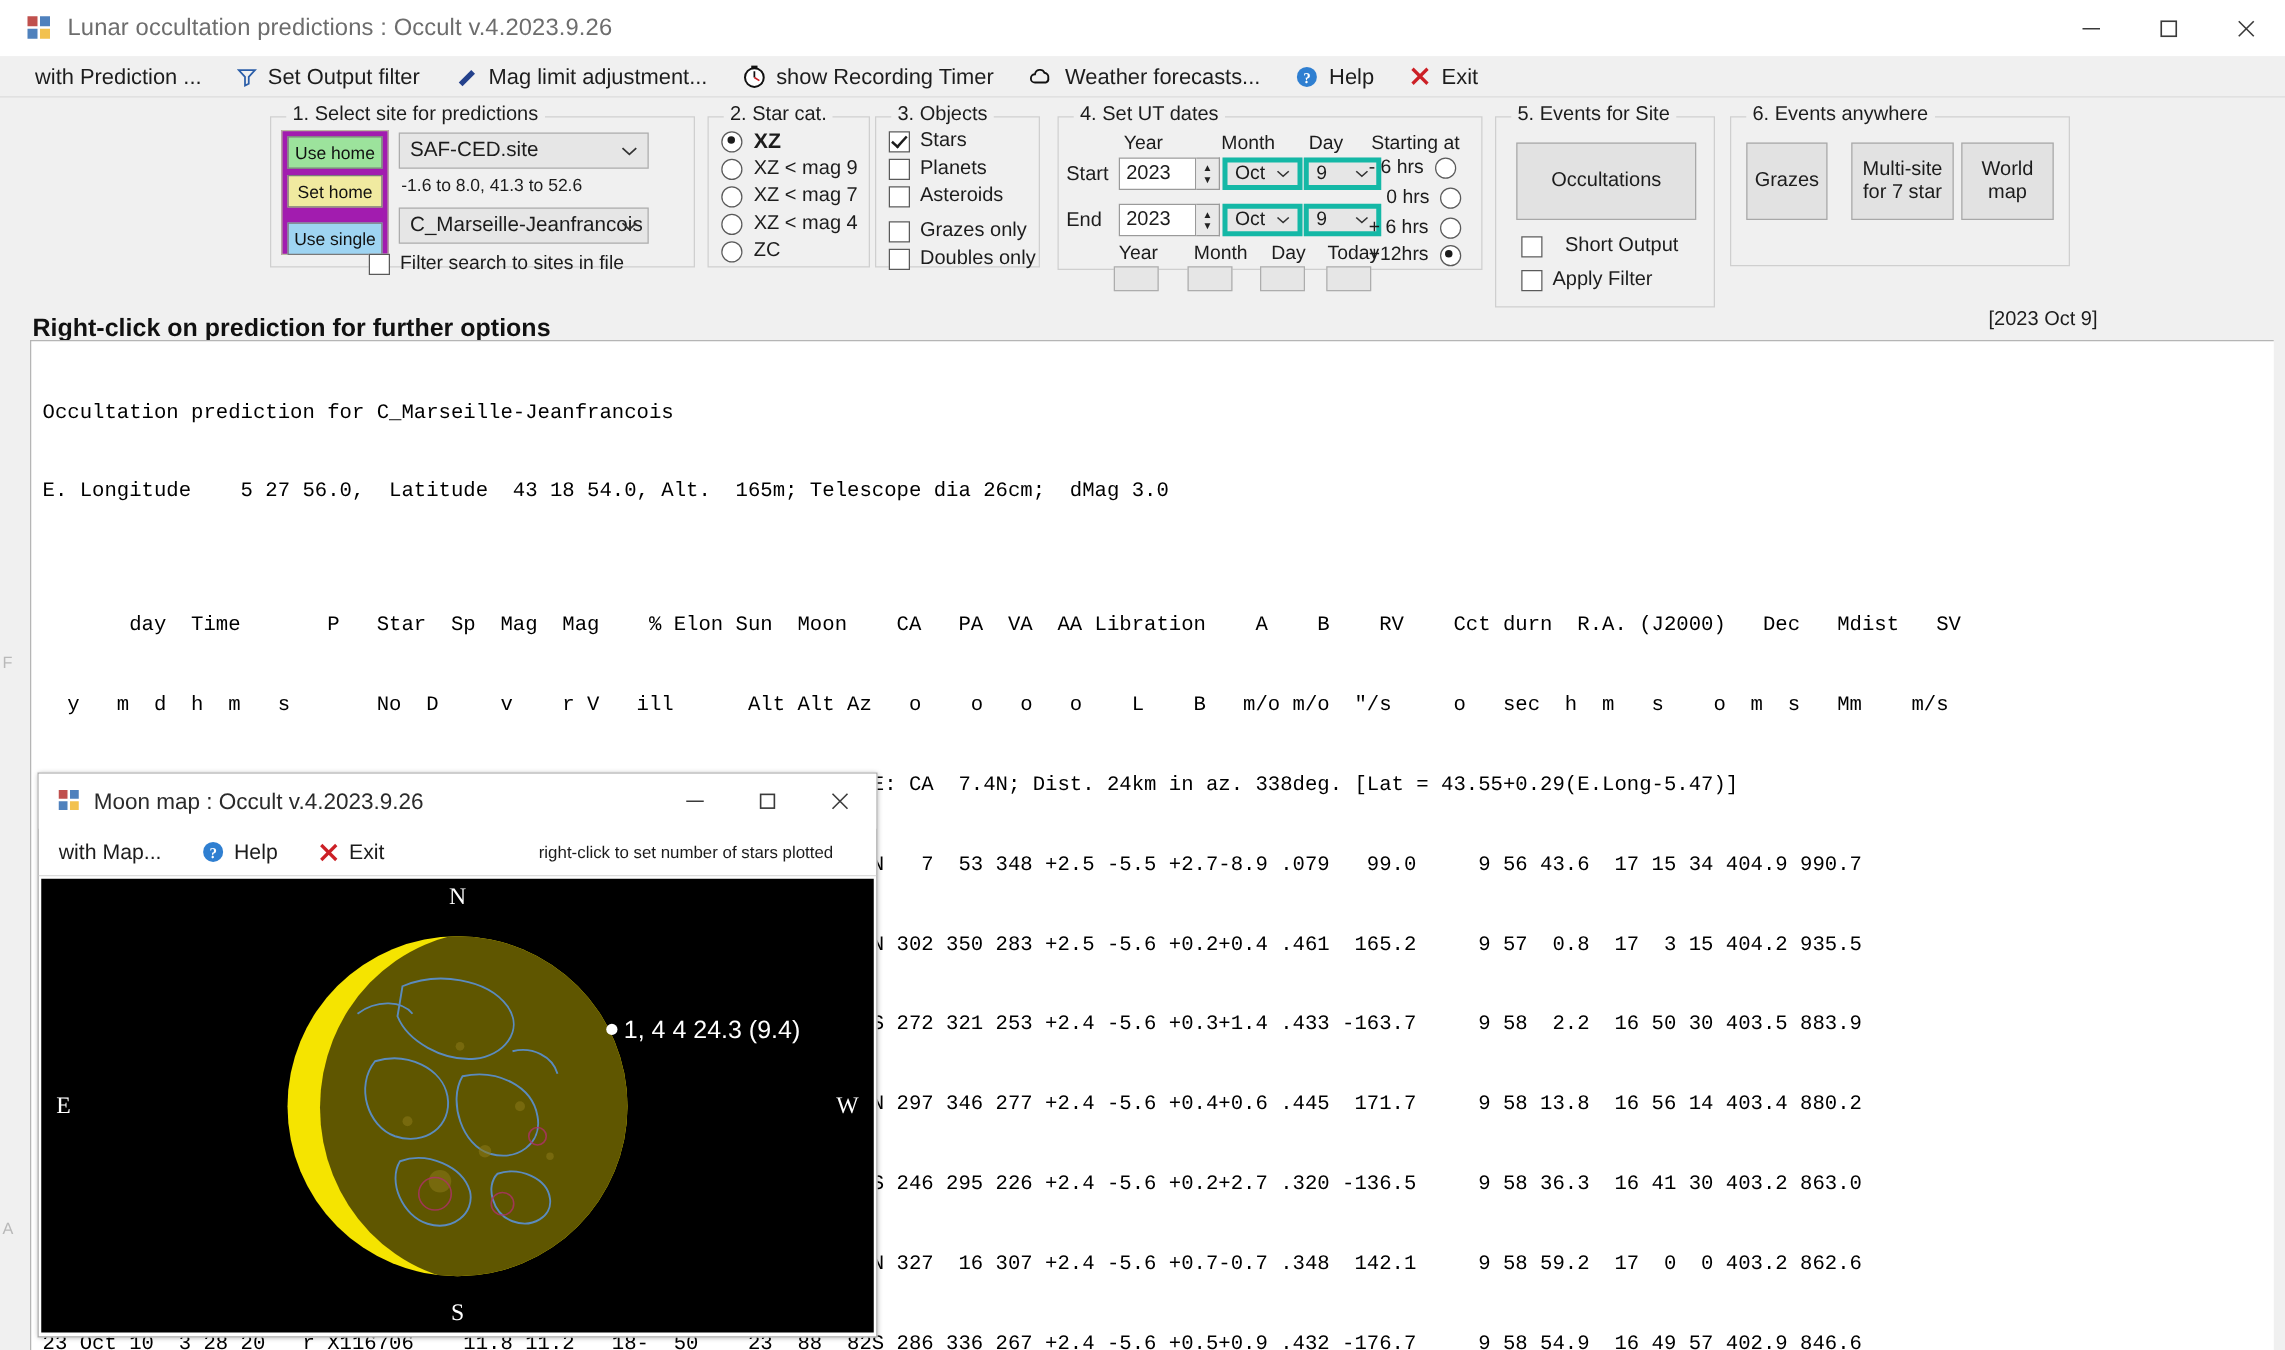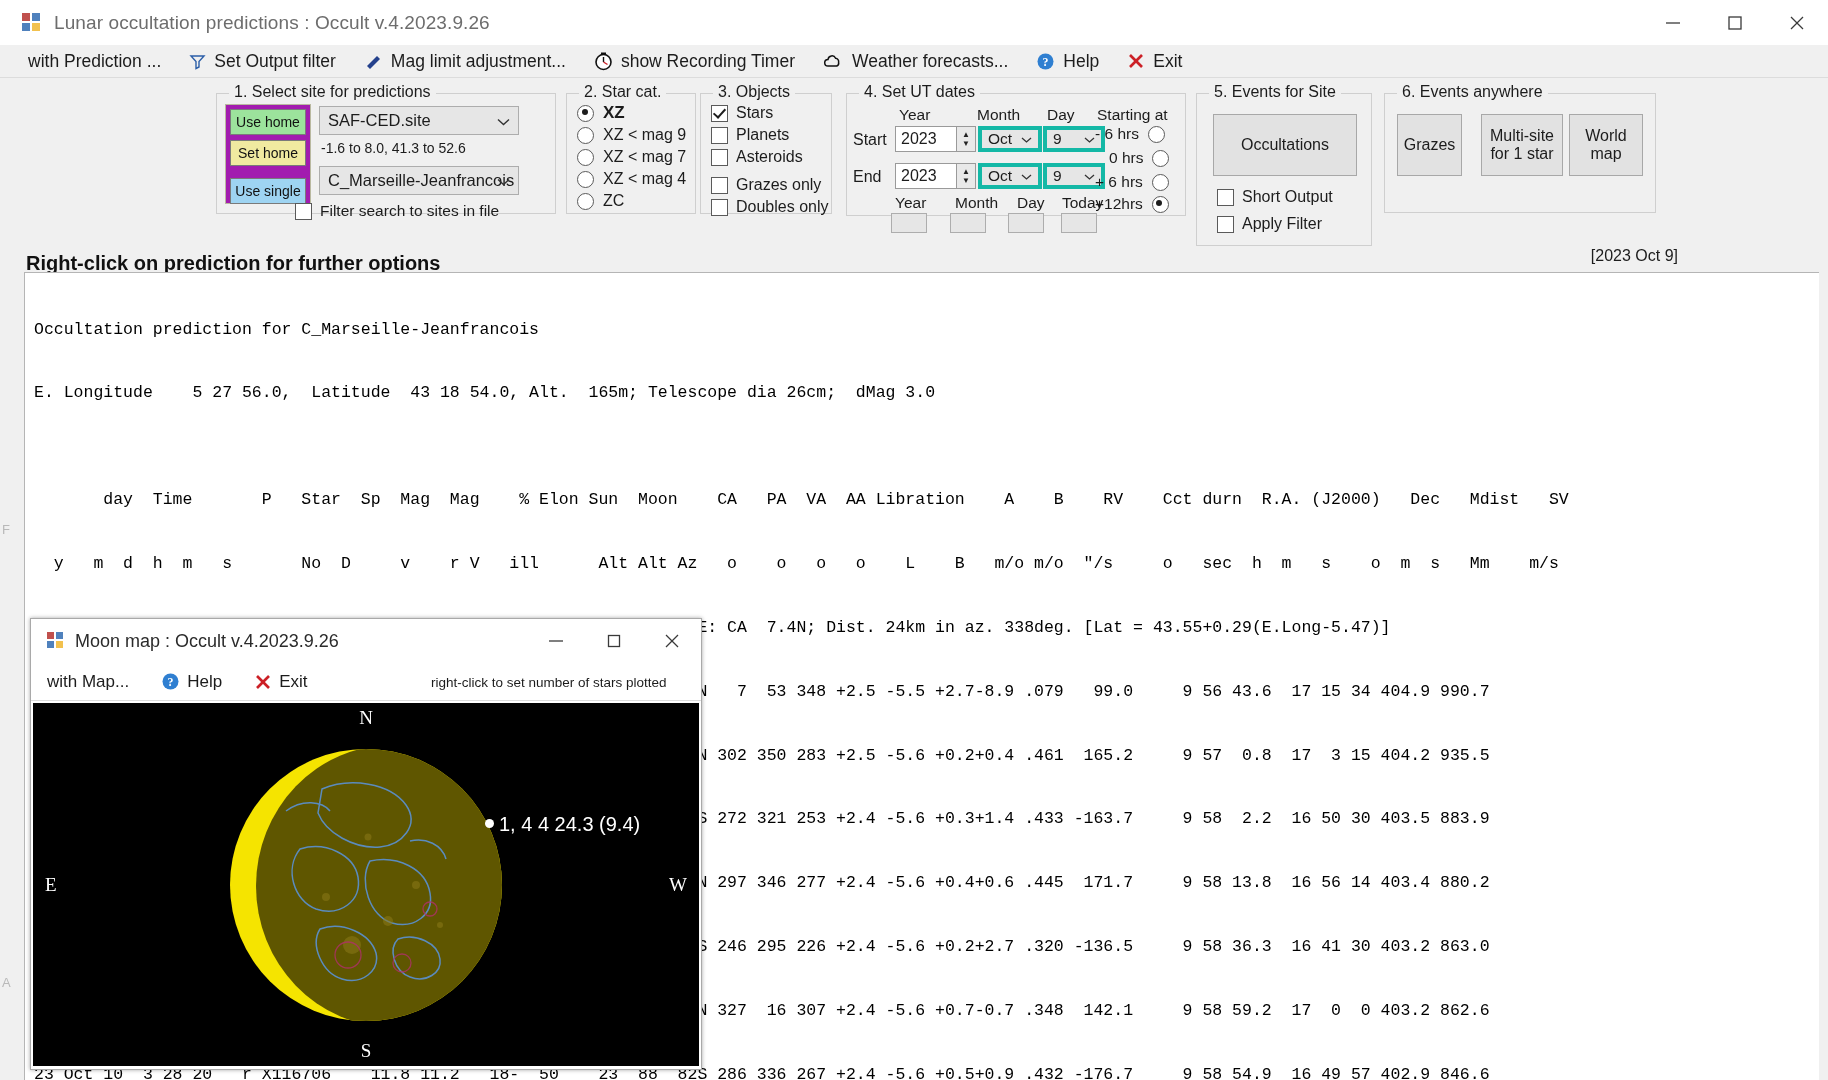--- a/index.html
+++ b/index.html
@@ -544,35 +544,35 @@
     </div>
     <div class="startopt" style="left:248px; top:101px;">
       <span>+12hrs</span>
       <span class="rb checked"></span>
     </div>
   </div>
 
   <div class="gbox" id="events-site-panel">
     <div class="legend">5.  Events for Site</div>
     <div class="bigbtn" style="position:absolute; left:16px; top:20px; width:144px; height:62px;">Occultations</div>
-    <div class="opt" style="position:absolute; left:20px; top:92px;">
+    <div class="opt" style="position:absolute; left:20px; top:92px;gap:10px;">
       <span class="cb"></span>
       <span>Short Output</span>
     </div>
     <div class="opt" style="position:absolute; left:20px; top:119px;">
       <span class="cb"></span>
       <span>Apply Filter</span>
     </div>
   </div>
 
   <div class="gbox" id="events-any-panel">
     <div class="legend">6.  Events anywhere</div>
     <div class="bigbtn" style="position:absolute; left:12px; top:20px; width:65px; height:62px; white-space:pre-line;">Grazes</div>
     <div class="bigbtn" style="position:absolute; left:96px; top:20px; width:82px; height:62px; white-space:pre-line;">Multi-site
-for 1 star</div>
+for 7 star</div>
     <div class="bigbtn" style="position:absolute; left:184px; top:20px; width:74px; height:62px; white-space:pre-line;">World
 map</div>
   </div>
 
   <div class="rightclick-note">Right-click on prediction for further options</div>
   <div class="datestamp">[2023 Oct  9]</div>
 
   <div class="output">
     <div class="mono outpad">
       <span class="srow">Occultation prediction for C_Marseille-Jeanfrancois</span>

